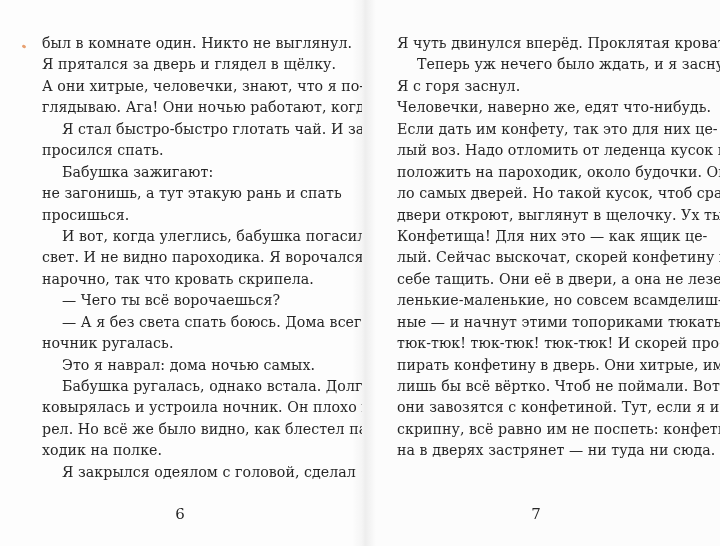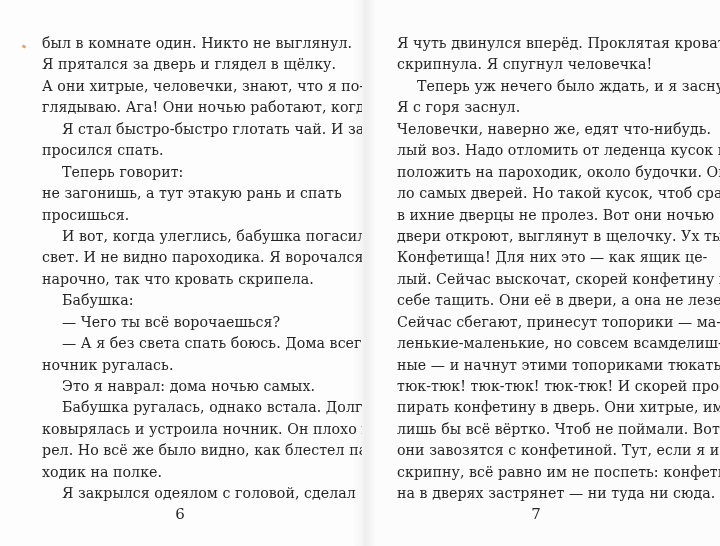--- a/index.html
+++ b/index.html
@@ -50,55 +50,52 @@
 <div class="spread">
   <div class="page left">
     <div class="mark"></div>
     <div class="textblock" id="left-text">
         <span class="line">был в комнате один. Никто не выглянул.</span>
         <span class="line">Я прятался за дверь и глядел в щёлку.</span>
         <span class="line">А они хитрые, человечки, знают, что я по-</span>
         <span class="line">глядываю. Ага! Они ночью работают, когда</span>
         <span class="line indent">Я стал быстро-быстро глотать чай. И за-</span>
         <span class="line last">просился спать.</span>
-        <span class="line indent last">Теперь говорит:</span>
+        <span class="line indent last">Бабушка зажигают:</span>
         <span class="line">не загонишь, а тут этакую рань и спать</span>
         <span class="line last">просишься.</span>
         <span class="line indent">И вот, когда улеглись, бабушка погасила</span>
         <span class="line">свет. И не видно пароходика. Я ворочался</span>
         <span class="line last">нарочно, так что кровать скрипела.</span>
-        <span class="line indent last">Бабушка:</span>
         <span class="line indent last">— Чего ты всё ворочаешься?</span>
         <span class="line indent">— А я без света спать боюсь. Дома всегда</span>
         <span class="line last">ночник ругалась.</span>
         <span class="line indent last">Это я наврал: дома ночью самых.</span>
         <span class="line indent">Бабушка ругалась, однако встала. Долго</span>
         <span class="line">ковырялась и устроила ночник. Он плохо го-</span>
         <span class="line">рел. Но всё же было видно, как блестел паро-</span>
         <span class="line last">ходик на полке.</span>
         <span class="line indent">Я закрылся одеялом с головой, сделал</span>
       </div>
     <div class="pagenum">6</div>
   </div>
   <div class="page right">
     <div class="textblock" id="right-text">
         <span class="line">Я чуть двинулся вперёд. Проклятая кровать</span>
-        <span class="line last">скрипнула. Я спугнул человечка!</span>
         <span class="line indent">Теперь уж нечего было ждать, и я заснул.</span>
         <span class="line last">Я с горя заснул.</span>
         <span class="line">Человечки, наверно же, едят что-нибудь.</span>
+        <span class="line">Если дать им конфету, так это для них це-</span>
         <span class="line">лый воз. Надо отломить от леденца кусок и</span>
         <span class="line">положить на пароходик, около будочки. Око-</span>
         <span class="line">ло самых дверей. Но такой кусок, чтоб сразу</span>
-        <span class="line">в ихние дверцы не пролез. Вот они ночью</span>
         <span class="line">двери откроют, выглянут в щелочку. Ух ты!</span>
         <span class="line">Конфетища! Для них это — как ящик це-</span>
         <span class="line">лый. Сейчас выскочат, скорей конфетину к</span>
         <span class="line">себе тащить. Они её в двери, а она не лезет!</span>
-        <span class="line">Сейчас сбегают, принесут топорики — ма-</span>
         <span class="line">ленькие-маленькие, но совсем всамделиш-</span>
         <span class="line">ные — и начнут этими топориками тюкать:</span>
         <span class="line">тюк-тюк! тюк-тюк! тюк-тюк! И скорей про-</span>
         <span class="line">пирать конфетину в дверь. Они хитрые, им</span>
         <span class="line">лишь бы всё вёртко. Чтоб не поймали. Вот</span>
         <span class="line">они завозятся с конфетиной. Тут, если я и</span>
         <span class="line">скрипну, всё равно им не поспеть: конфети-</span>
         <span class="line">на в дверях застрянет — ни туда ни сюда.</span>
       </div>
     <div class="pagenum">7</div>

